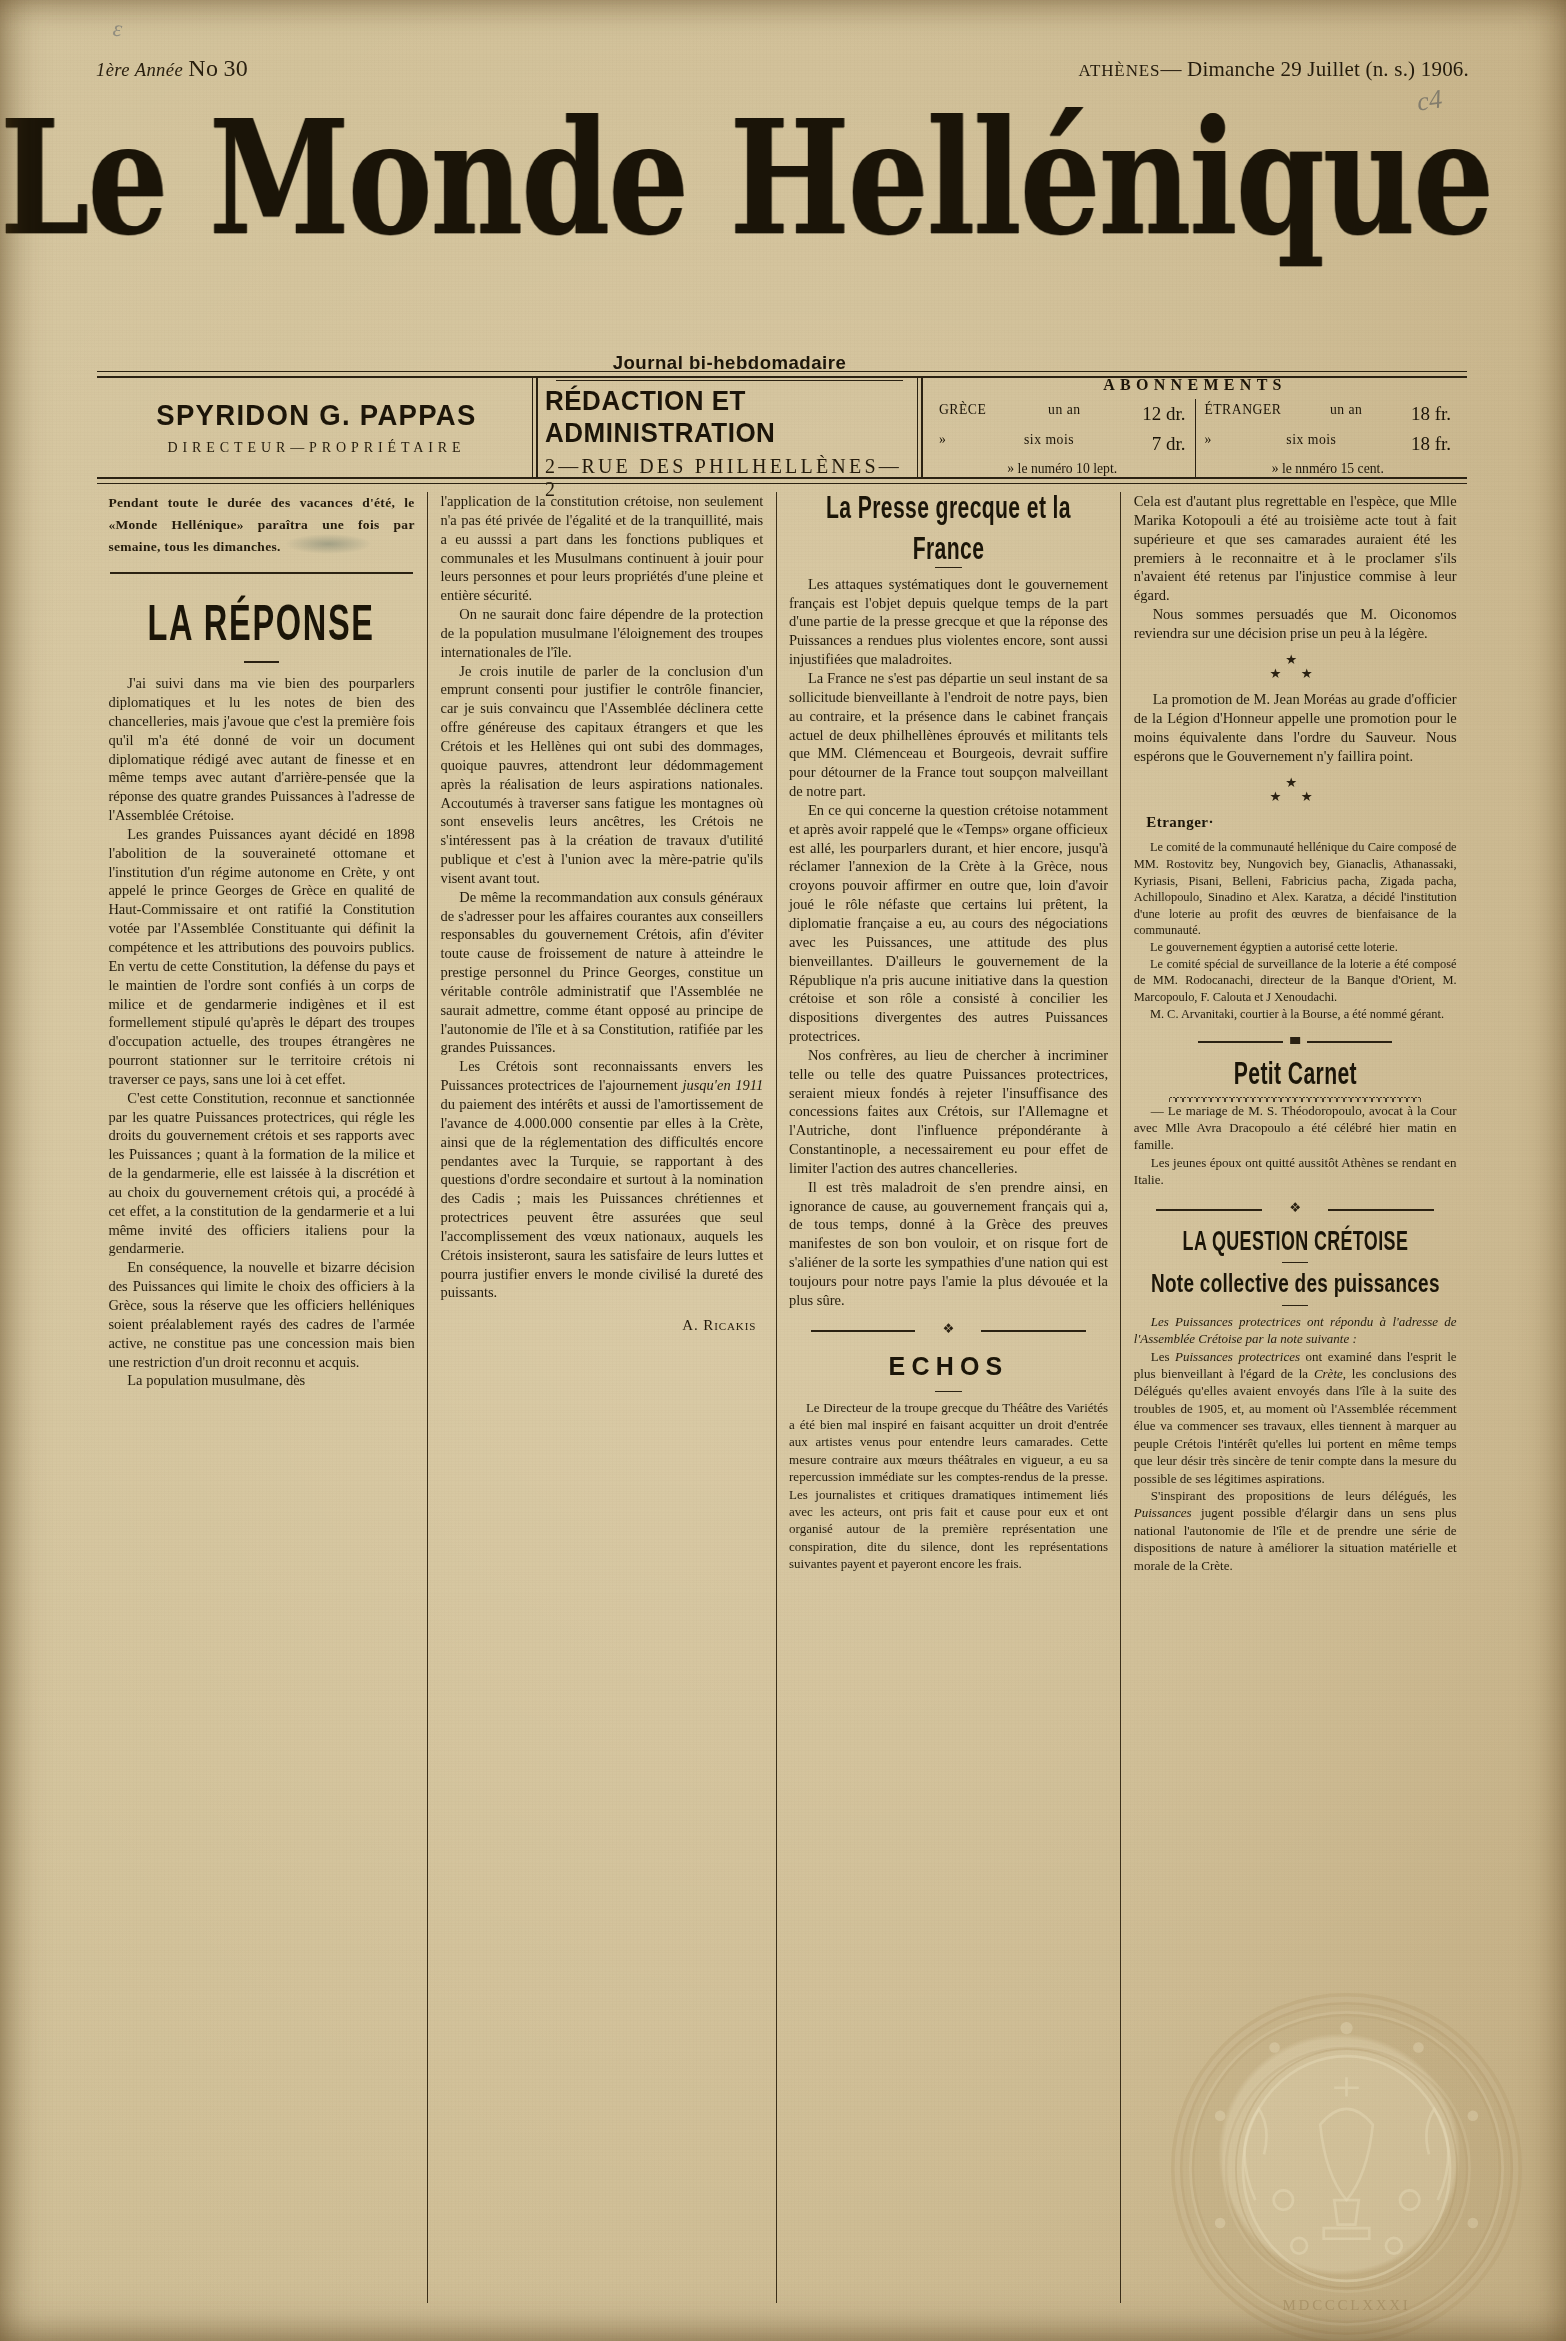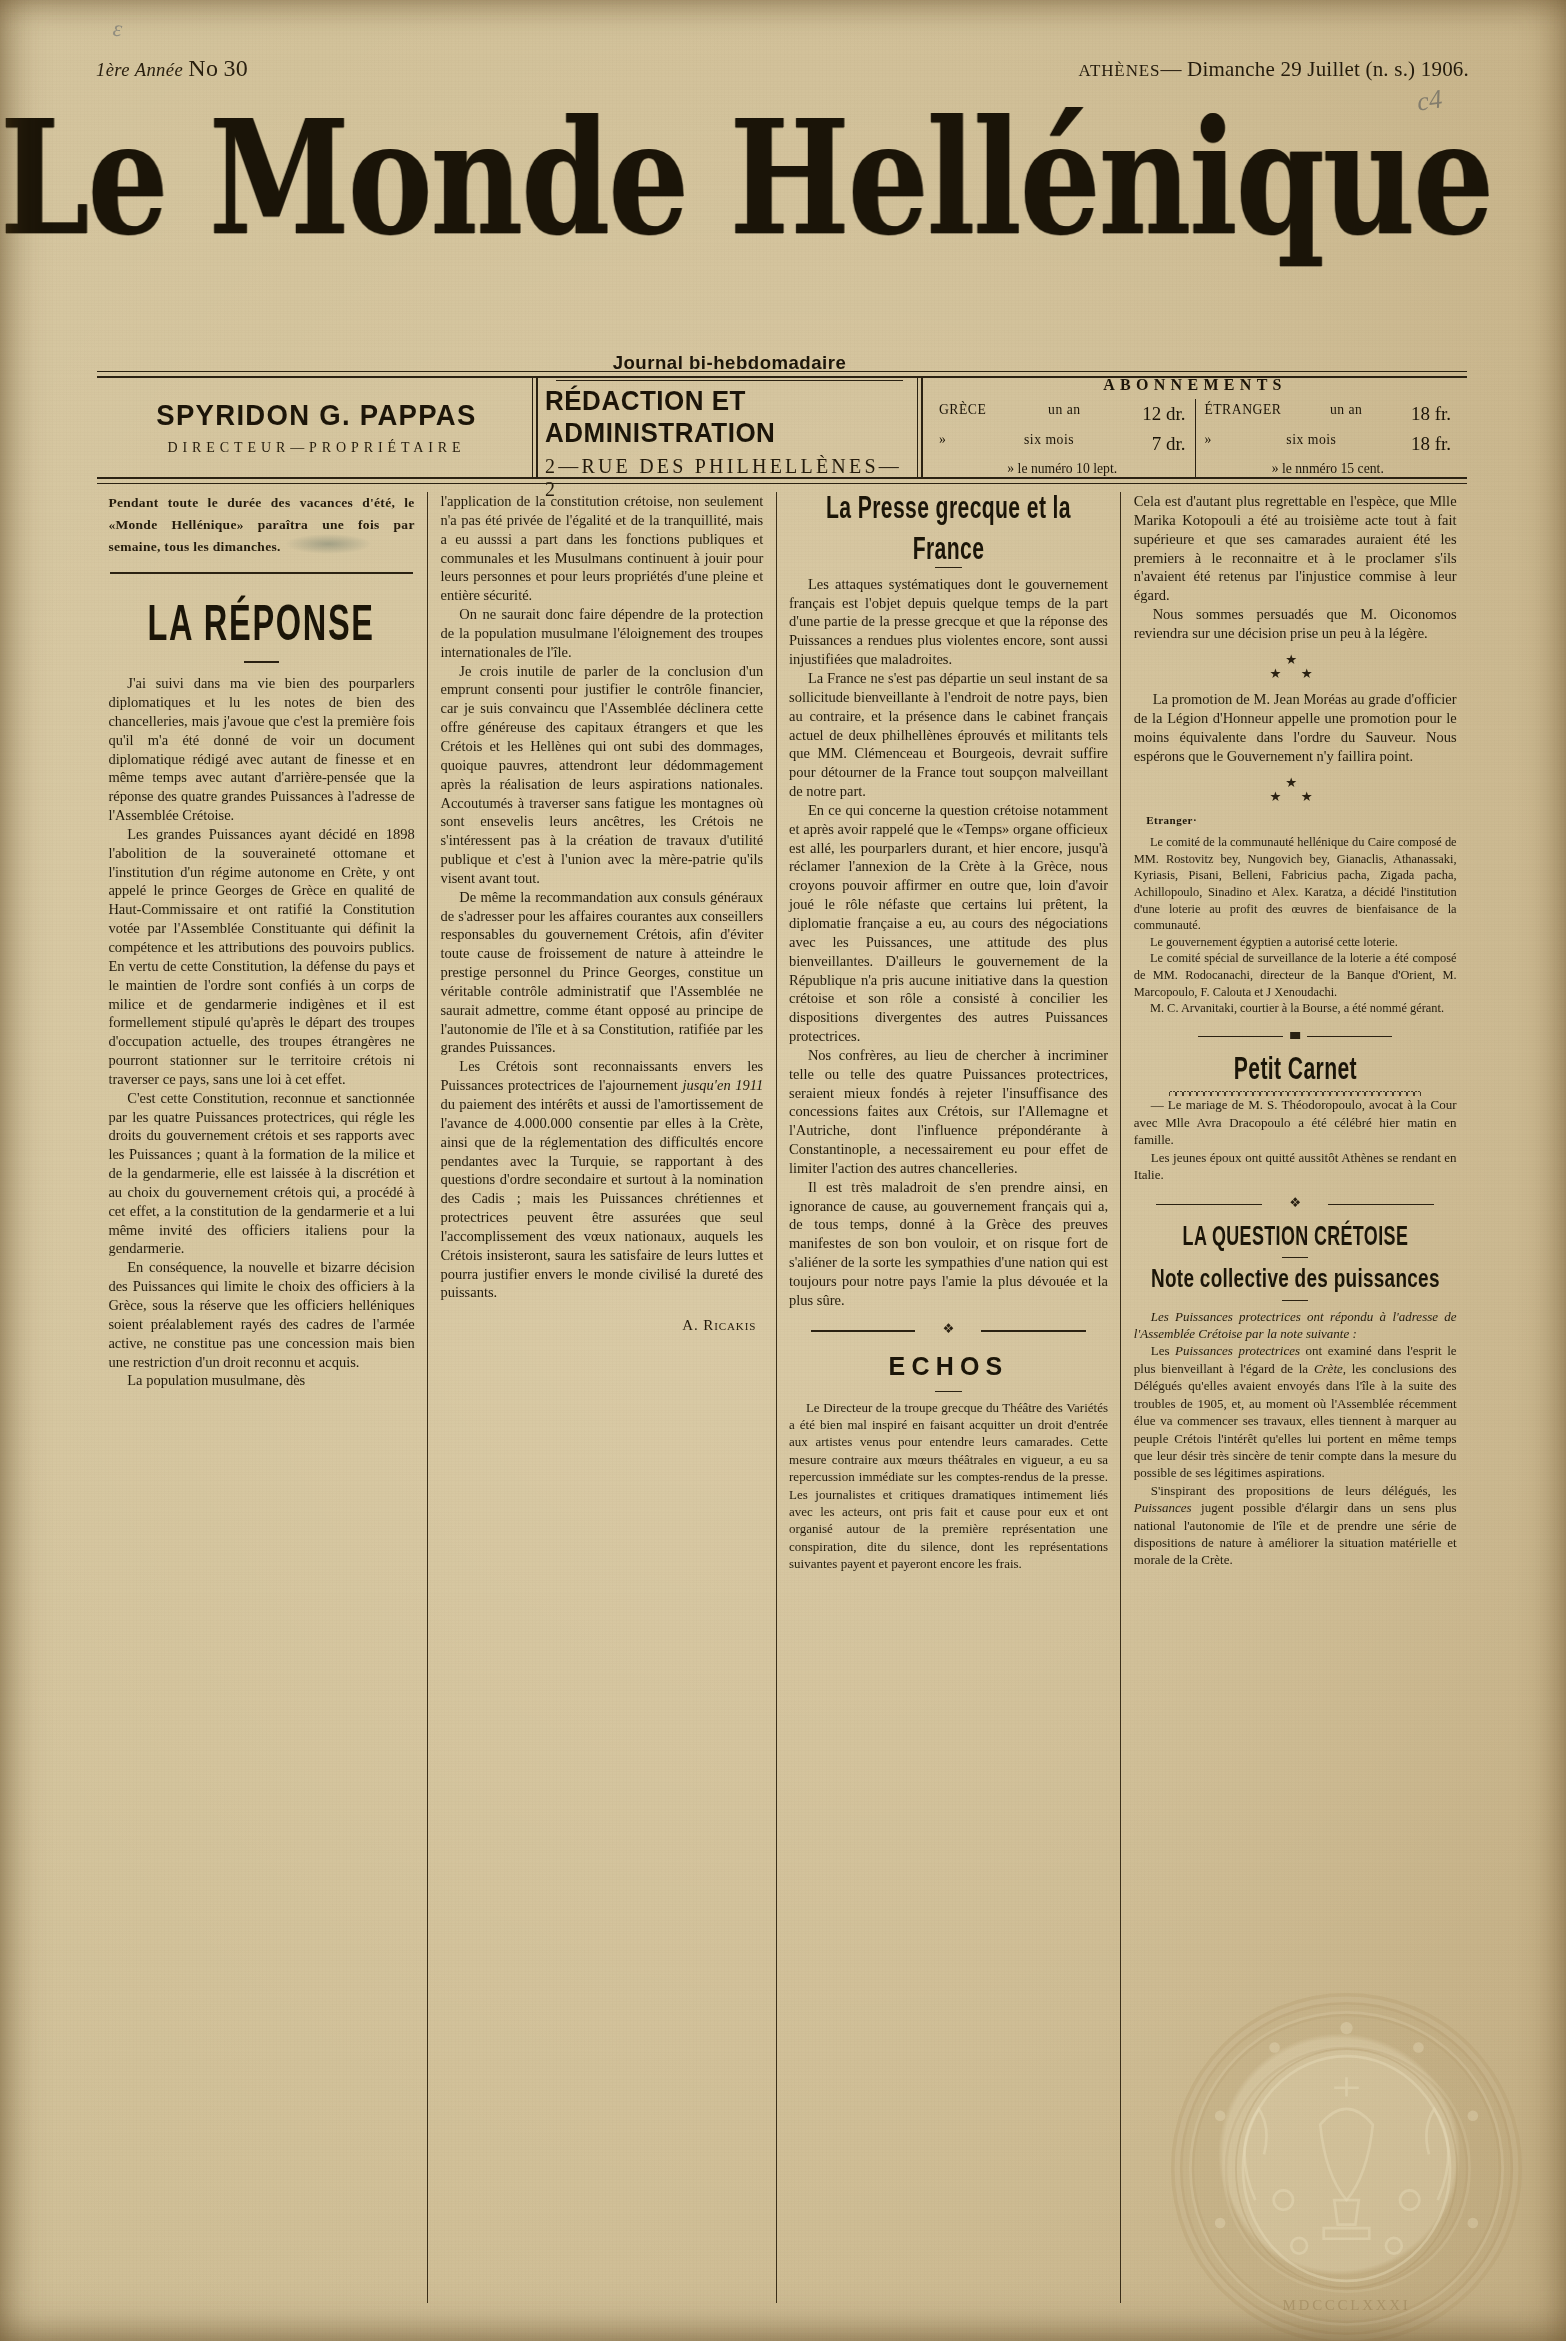--- a/index.html
+++ b/index.html
@@ -214,21 +214,21 @@
     content:""; position:absolute; left:50%; top:1.8px; transform:translateX(-50%);
     width:9.7px; height:7px; background:#2a2112;
   }
   .stars{
     text-align:center; font-size:13.3px; letter-spacing:8px;
     margin:10.6px 0 8.9px; color:#2a2112; line-height:1.05;
   }
   .stars .s1{ display:block; }
   .subhead{
     font-family:"Liberation Serif", serif;
-    font-weight:700; font-size:11px; letter-spacing:0.5px;
+    font-weight:700; font-size:15px; letter-spacing:0.5px;
     margin:1.8px 0 7px 12.4px; color:#1c1509;
   }
   .sig{
     text-align:right; margin-top:14px; padding-right:7px;
     font-variant:small-caps; font-size:15px; letter-spacing:0.9px;
   }
   .small{ font-size:13px; line-height:1.34; }
   .smaller{ font-size:12.4px; line-height:1.34; }
   em.it{ font-style:italic; }
 

